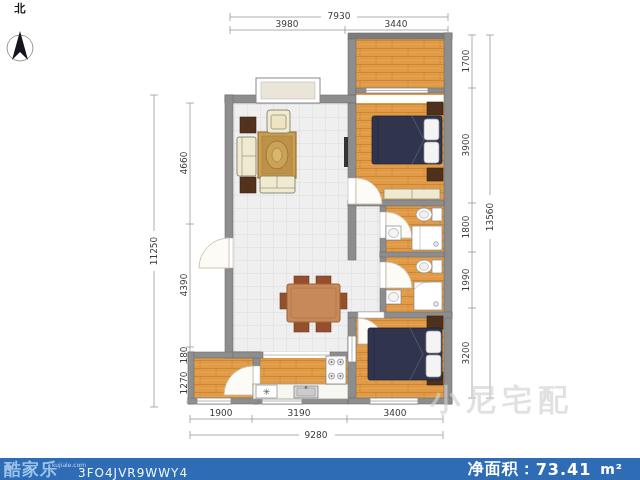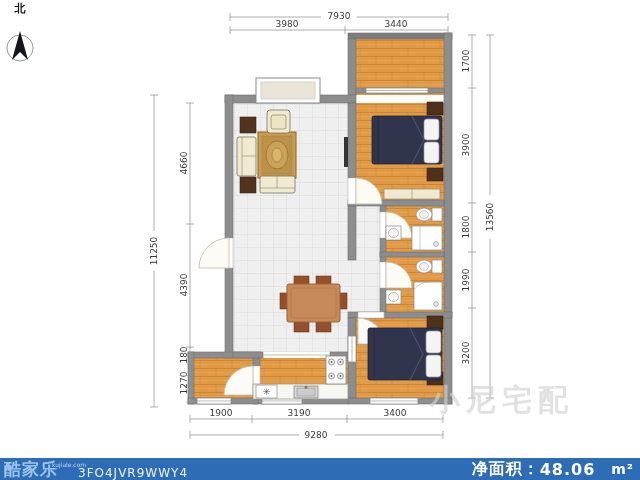--- a/index.html
+++ b/index.html
@@ -5,23 +5,23 @@
   html,body{margin:0;padding:0;background:#ffffff;}
   #stage{position:relative;width:640px;height:480px;background:#ffffff;overflow:hidden;
          font-family:"DejaVu Sans","Liberation Sans",sans-serif;}
   #plan-svg{position:absolute;left:0;top:0;}
   .dimtext{font-size:9px;fill:#3a3a3a;font-family:"DejaVu Sans","Liberation Sans",sans-serif;}
   #footer-bar{position:absolute;left:0;top:458px;width:640px;height:36px;background:#2e6db6;}
   .brand{position:absolute;left:4px;top:0px;font-size:17px;font-weight:bold;color:#9cc4ea;
          letter-spacing:1px;line-height:22px;}
   .brand-site{position:absolute;left:52px;top:3px;font-size:6px;color:#bcd4ec;}
   .plan-code{position:absolute;left:78px;top:8px;font-size:12px;color:#eef4fb;letter-spacing:1px;}
-  .area-box{position:absolute;right:6px;top:0;height:22px;display:flex;align-items:center;
+  .area-box{position:absolute;right:17px;top:0;height:22px;display:flex;align-items:center;
             color:#ffffff;font-weight:bold;font-size:16px;letter-spacing:1px;}
-  .area-unit{font-size:14px;margin-left:16px;}
+  .area-unit{font-size:14px;margin-left:9px;}
 </style>
 </head>
 <body>
 
 <div id="stage">
 
 <svg id="plan-svg" width="640" height="455" viewBox="0 0 640 455">
   <defs>
     <pattern id="tile" width="13" height="13" patternUnits="userSpaceOnUse">
       <rect width="13" height="13" fill="#efeff0"></rect>
@@ -332,18 +332,18 @@
 
   <text x="430" y="410" font-size="30" font-weight="bold" letter-spacing="6" fill="#d2d2d2" opacity="0.65">小尼宅配</text>
 </svg>
 
 <div id="footer-bar">
   <div class="brand">酷家乐</div>
   <div class="brand-site">kujiale.com</div>
   <div class="plan-code">3FO4JVR9WWY4</div>
   <div class="area-box">
     <span>净面积：</span>
-    <span>48.06</span>
+    <span>73.41</span>
     <span class="area-unit">m²</span>
   </div>
 </div>
 
 </div>
 
 </body></html>

